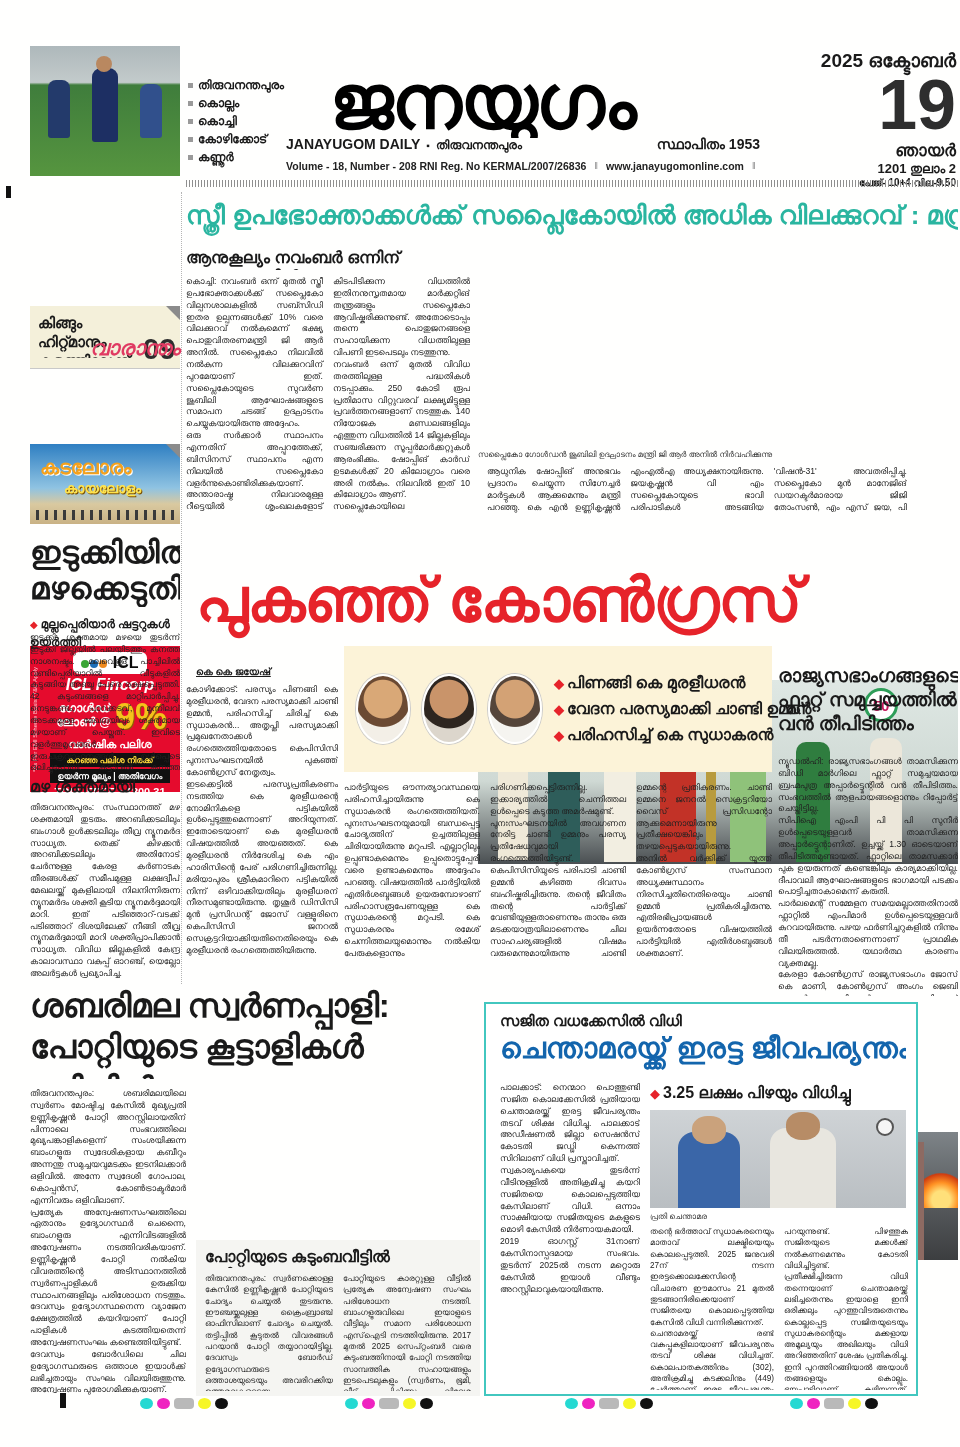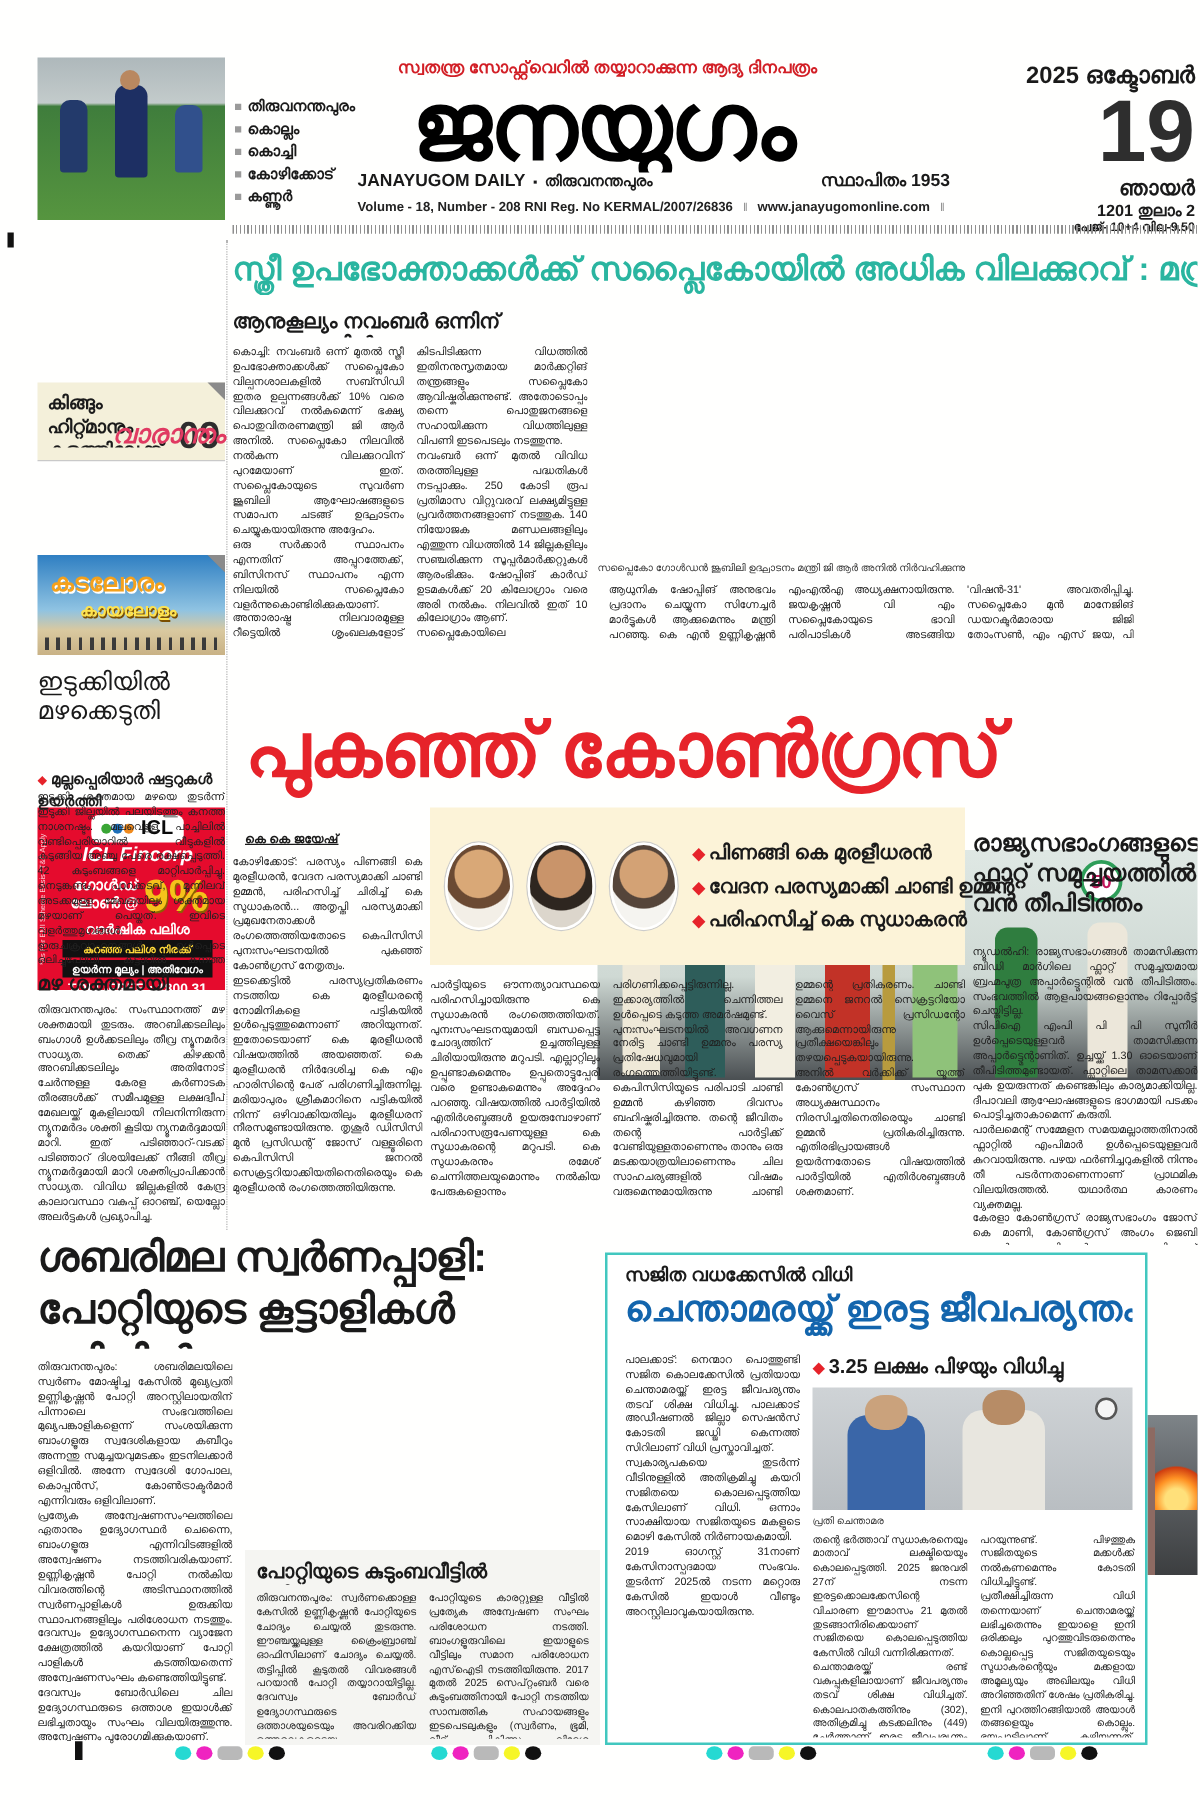--- a/index.html
+++ b/index.html
@@ -36,21 +36,21 @@
   .icl-name { font-weight:900; font-size:16px; font-style:italic; margin-top:2px; }
   .icl-offer { display:flex; align-items:center; justify-content:center; gap:4px; margin-top:2px; }
   .icl-offer-label { font-weight:800; font-size:12px; line-height:1.15; text-align:right; }
   .icl-rate { font-weight:900; font-size:36px; color:#f5c21b; text-shadow:1px 1px 0 #8a6400; }
   .icl-sub { font-weight:800; font-size:11px; }
   .icl-strip { background:#111; color:#ffd83a; font-weight:bold; font-size:8.5px; margin:2px 6px 0; padding:1.5px 0; }
   .icl-strip2 { color:#fff; }
   .icl-toll { font-weight:800; font-size:11px; margin-top:3px; }
   .icl-side { position:absolute; left:2px; top:8px; bottom:8px; writing-mode:vertical-rl; transform:rotate(180deg); font-size:6px; color:#ffffffcc; }
 
-  .rain-head { font-size:20px; font-weight:400; line-height:1.15; }
+  .rain-head { font-size:31px; font-weight:700; line-height:1.15; }
   .diamond { color:#e6232a; font-size:10px; margin-right:3px; }
   .subpoint { font-weight:700; font-size:12px; }
   .subhead2 { font-weight:800; font-size:16px; }
 
   
   .lead-head { color:#2ab5a0; font-weight:800; font-size:26px; white-space:nowrap; }
   .lead-sub { font-weight:800; font-size:16.5px; }
   .cols2 { column-count:2; column-gap:10px; }
   .cols3 { column-count:3; column-gap:10px; }
   .caption { font-size:8px; font-weight:normal; color:#333; }
@@ -84,21 +84,20 @@
   .blackbar { background:#111; }
 
   .vline-dot { border-left:1px dotted #b5b5b5; }
   .hline { background:#c9c9c9; }
 </style>
 </head>
 <body>
 
 <div class="page">
 
-  <div class="abs tagline" style="left:266px;top:46px;width:440px;">സ്വതന്ത്ര സോഫ്റ്റ്‌വെറിൽ തയ്യാറാക്കുന്ന ആദ്യ ദിനപത്രം</div>
 
   <div class="abs" style="left:188px;top:78px;width:90px;">
     <div class="edition-item">
         <span class="edition-bullet"></span>
         <span>തിരുവനന്തപുരം</span>
       </div>
     <div class="edition-item">
         <span class="edition-bullet"></span>
         <span>കൊല്ലം</span>
       </div>

